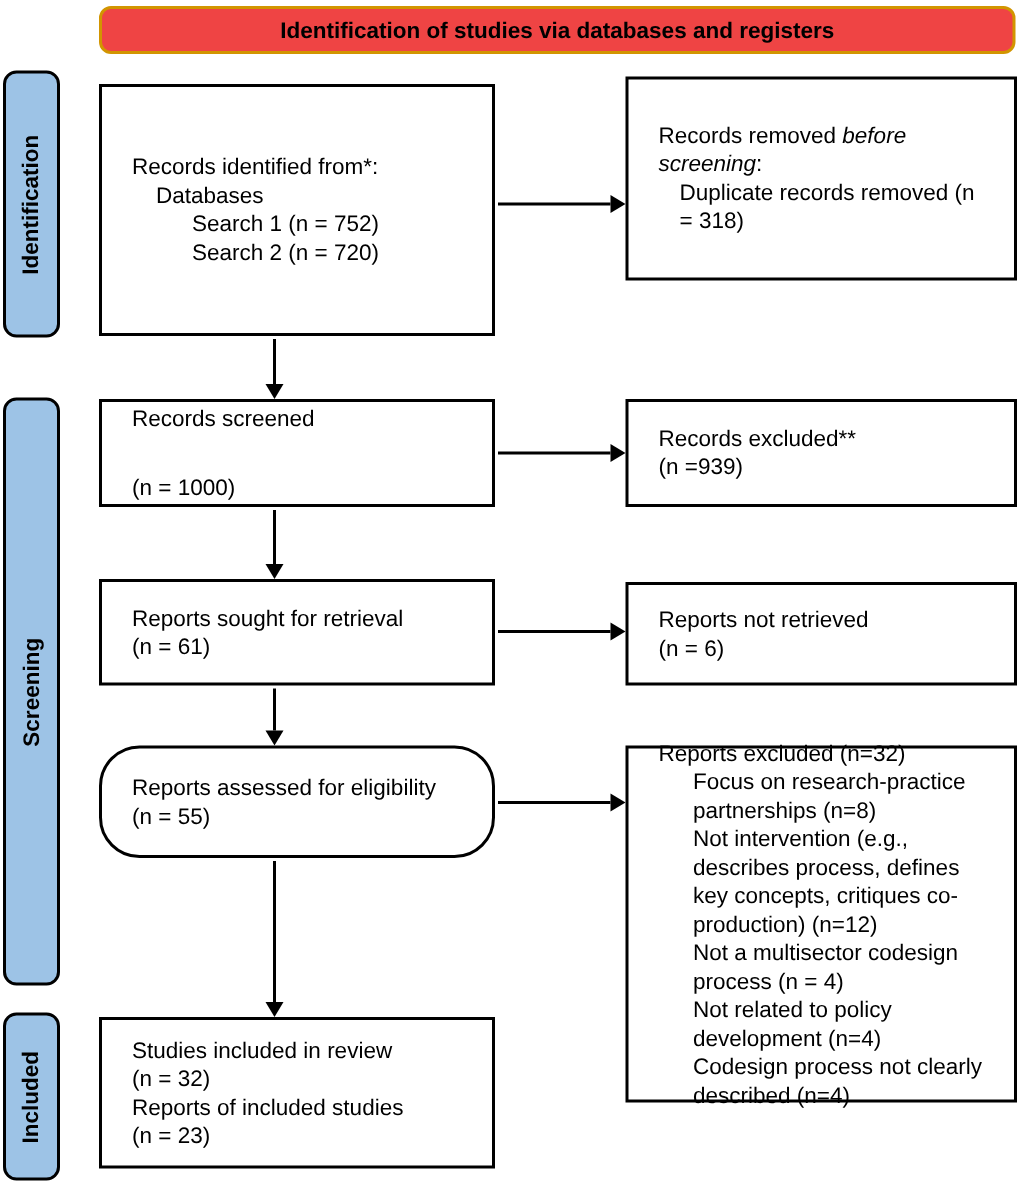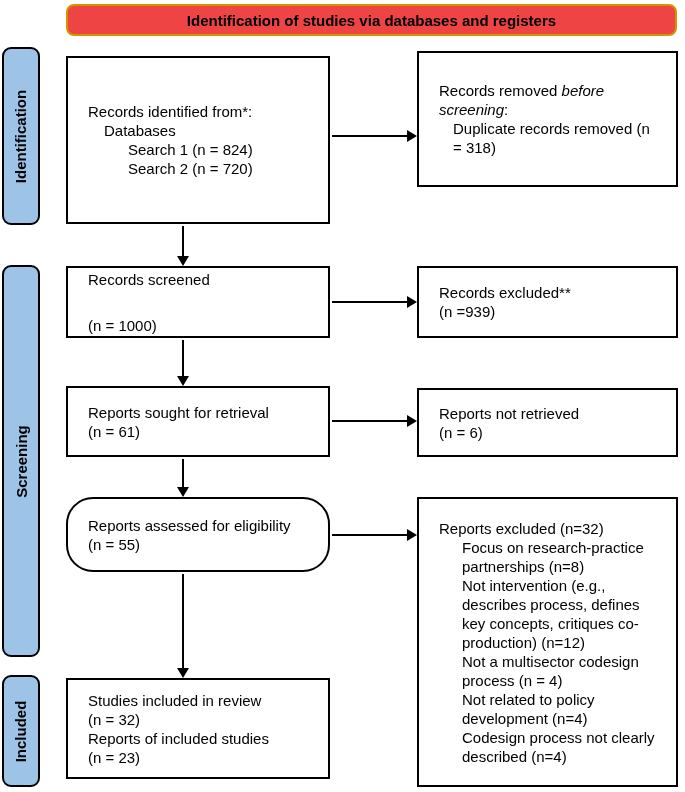--- a/index.html
+++ b/index.html
@@ -61,21 +61,21 @@
   <div class="side" style="top:265px;height:392px;">
     <span>Screening</span>
   </div>
   <div class="side" style="top:675px;height:112px;">
     <span>Included</span>
   </div>
 
   <div class="box" style="left:66px;top:56px;width:264px;height:168px;">
     <div class="line">Records identified from*:</div>
     <div class="line ind1">Databases</div>
-    <div class="line ind2">Search 1 (n = 824)</div>
+    <div class="line ind2">Search 1 (n = 752)</div>
     <div class="line ind2">Search 2 (n = 720)</div>
   </div>
 
   <div class="box" style="left:417px;top:51px;width:261px;height:136px;">
     <div class="line"><span>Records removed </span><span class="it">before</span></div>
     <div class="line"><span class="it">screening</span><span>:</span></div>
     <div class="line ind14">Duplicate records removed (n</div>
     <div class="line ind14">= 318)</div>
   </div>
 
@@ -94,21 +94,21 @@
   </div>
   <div class="box" style="left:417px;top:388px;width:261px;height:69px;">
     <div class="line">Reports not retrieved</div>
     <div class="line">(n = 6)</div>
   </div>
 
   <div class="box" style="left:66px;top:497px;width:264px;height:75px;border-radius:27px;">
     <div class="line">Reports assessed for eligibility</div>
     <div class="line">(n = 55)</div>
   </div>
-  <div class="box" style="left:417px;top:497px;width:261px;height:290px;">
+  <div class="box" style="left:417px;top:497px;width:261px;height:238px;">
     <div class="line">Reports excluded (n=32)</div>
     <div class="line ind23">Focus on research-practice</div>
     <div class="line ind23">partnerships (n=8)</div>
     <div class="line ind23">Not intervention (e.g.,</div>
     <div class="line ind23">describes process, defines</div>
     <div class="line ind23">key concepts, critiques co-</div>
     <div class="line ind23">production) (n=12)</div>
     <div class="line ind23">Not a multisector codesign</div>
     <div class="line ind23">process (n = 4)</div>
     <div class="line ind23">Not related to policy</div>

